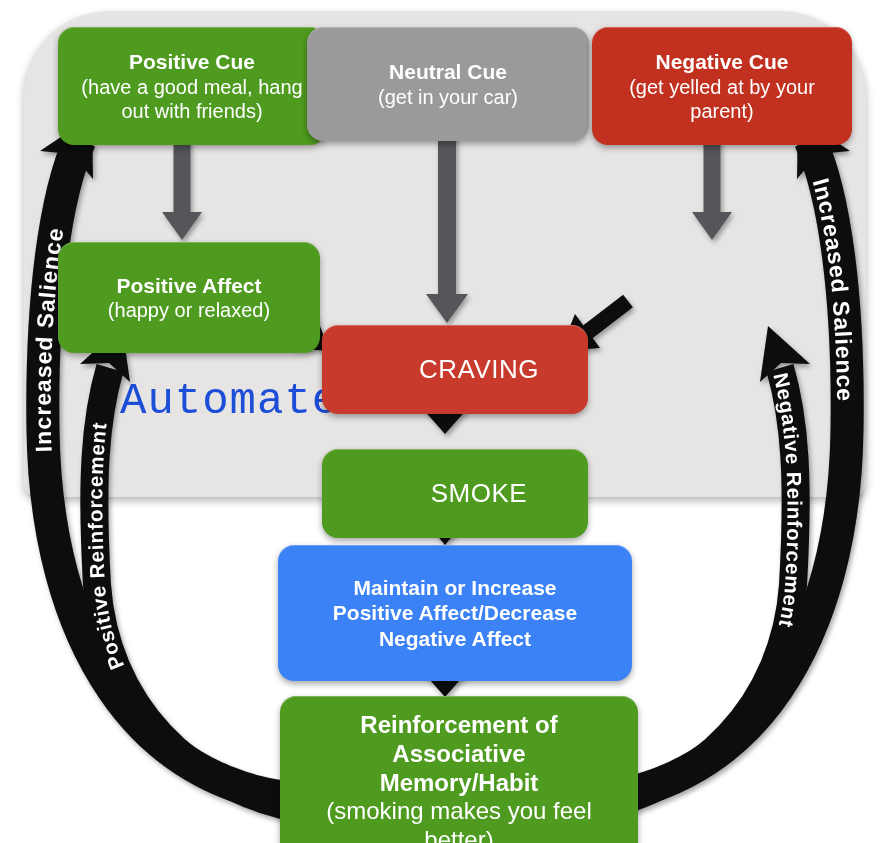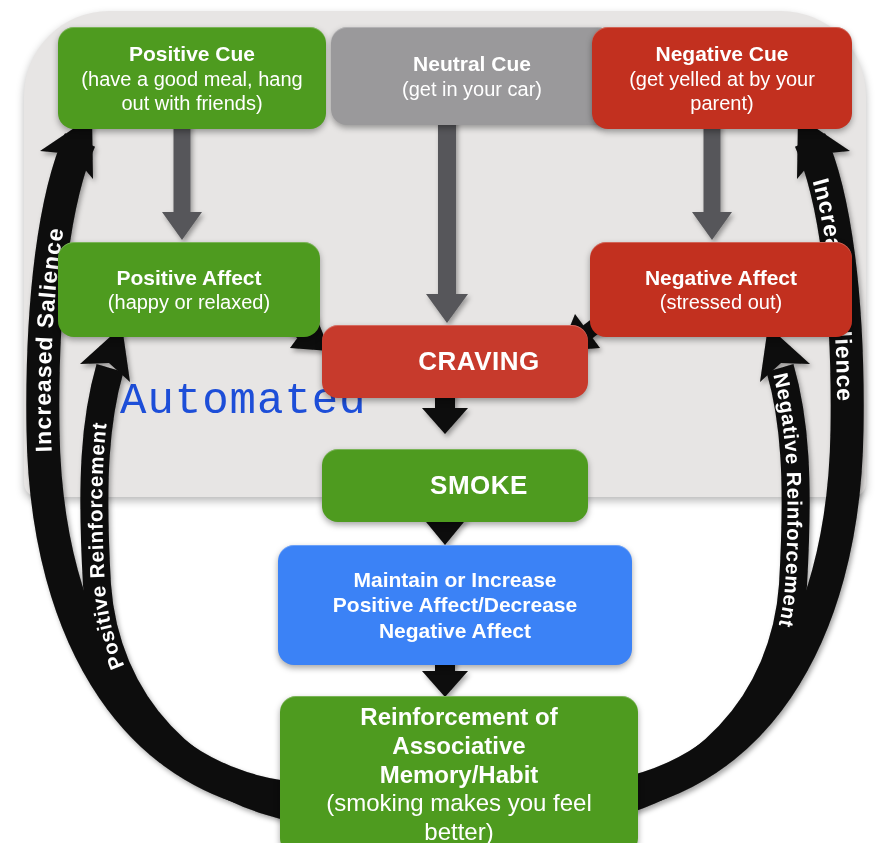--- a/index.html
+++ b/index.html
@@ -13,24 +13,24 @@
   svg.overlay{position:absolute;left:0;top:0;z-index:3;}
   .curve-label{fill:#ffffff;font-family:"Liberation Sans",sans-serif;font-weight:600;
                letter-spacing:1px;}
   .lblO{font-size:23px;}
   .lblI{font-size:20.5px;}
   .box{position:absolute;z-index:4;border-radius:16px;color:#ffffff;display:flex;
        flex-direction:column;justify-content:center;align-items:center;text-align:center;
        box-shadow:0 3px 6px rgba(0,0,0,.35), inset 0 1px 0 rgba(255,255,255,.25);}
   .box .t{font-weight:bold;font-size:21px;line-height:1.2;}
   .box .s{font-size:20px;line-height:1.2;}
-  .box .big{font-size:26px;font-weight:bold;letter-spacing:.5px;margin-left:48px;}
-  .pad{padding:8px 10px;}
+  .box .big{font-size:26px;font-weight:normal;letter-spacing:.5px;margin-left:48px;}
+  .pad{padding:16px 10px;}
   #box-positive-cue{left:58px;top:27px;width:248px;height:86px;}
-  #box-neutral-cue{left:331px;top:27px;width:262px;height:82px;align-items:center;}
+  #box-neutral-cue{left:307px;top:27px;width:262px;height:82px;align-items:center;}
   #box-negative-cue{left:592px;top:27px;width:240px;height:86px;}
   #box-positive-affect{left:58px;top:242px;width:242px;height:79px;}
   #box-negative-affect{left:590px;top:242px;width:242px;height:79px;}
   #box-craving{left:322px;top:325px;width:246px;height:57px;}
   #box-smoke{left:322px;top:449px;width:246px;height:57px;}
   #box-maintain{left:278px;top:545px;width:334px;height:104px;}
   #box-maintain .t{width:276px;}
   #box-reinforcement{left:280px;top:696px;width:338px;height:142px;}
   #box-reinforcement .t,#box-reinforcement .s{width:288px;font-size:24px;}
   #box-reinforcement .t{font-weight:bold;}
@@ -112,24 +112,20 @@
   <div class="box pad" id="box-negative-cue" style="background: rgb(194, 48, 31); justify-content: center;">
     <div class="t">Negative Cue</div>
     <div class="s">(get yelled at by your parent)</div>
   </div>
 
   <div class="box pad" id="box-positive-affect" style="background: rgb(78, 155, 31);">
     <div class="t">Positive Affect</div>
     <div class="s">(happy or relaxed)</div>
   </div>
 
-  <div class="box pad" id="box-negative-affect" style="background: rgb(194, 48, 31);">
-    <div class="t">Negative Affect</div>
-    <div class="s">(stressed out)</div>
-  </div>
 
   <div class="box pad" id="box-craving" style="background: rgb(199, 58, 44);">
     <div class="big">CRAVING</div>
   </div>
 
   <div class="box pad" id="box-smoke" style="background: rgb(78, 155, 31);">
     <div class="big">SMOKE</div>
   </div>
 
   <div class="box pad" id="box-maintain" style="background: #3b82f6; text-align: center;">

